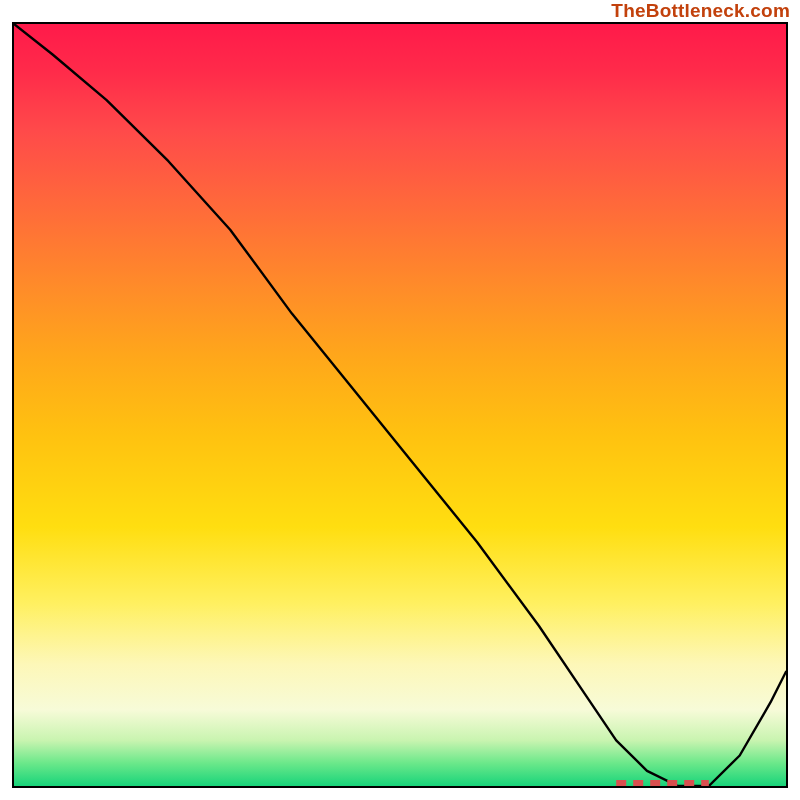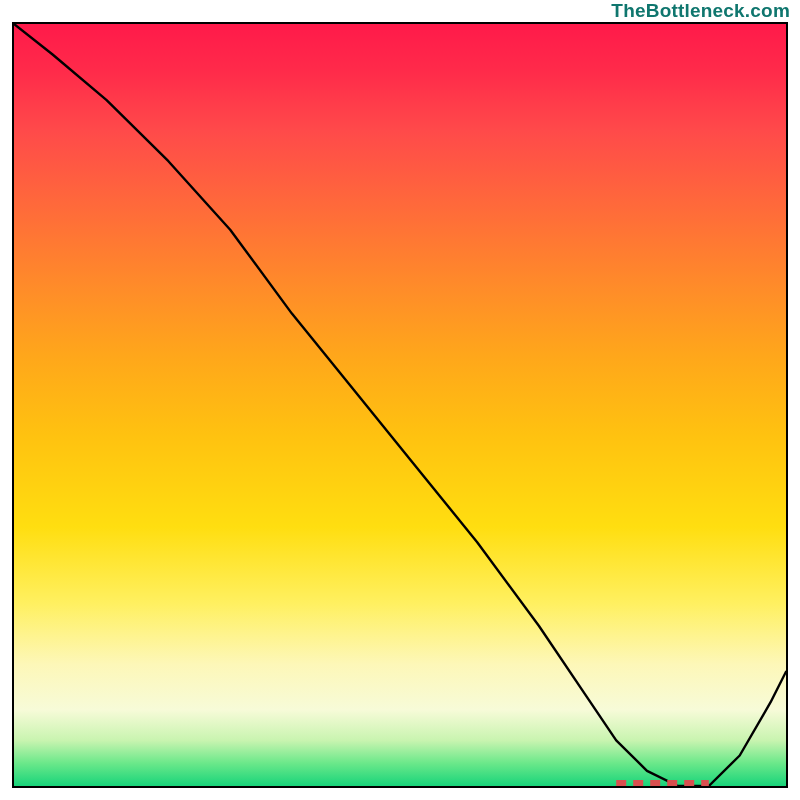--- a/index.html
+++ b/index.html
@@ -66,21 +66,21 @@
     stroke-width: 6;
     stroke-linecap: butt;
     stroke-dasharray: 10 7;
   }
   .watermark {
     position: absolute;
     top: 0px;
     right: 10px;
     font-size: 19px;
     font-weight: 600;
-    color: #0f766e;
+    color: #c2410c;
     letter-spacing: 0.2px;
   }
 </style>
 </head>
 <body>
 
 <div class="frame">
   <div class="watermark">TheBottleneck.com</div>
 
   <div class="plot-border">

